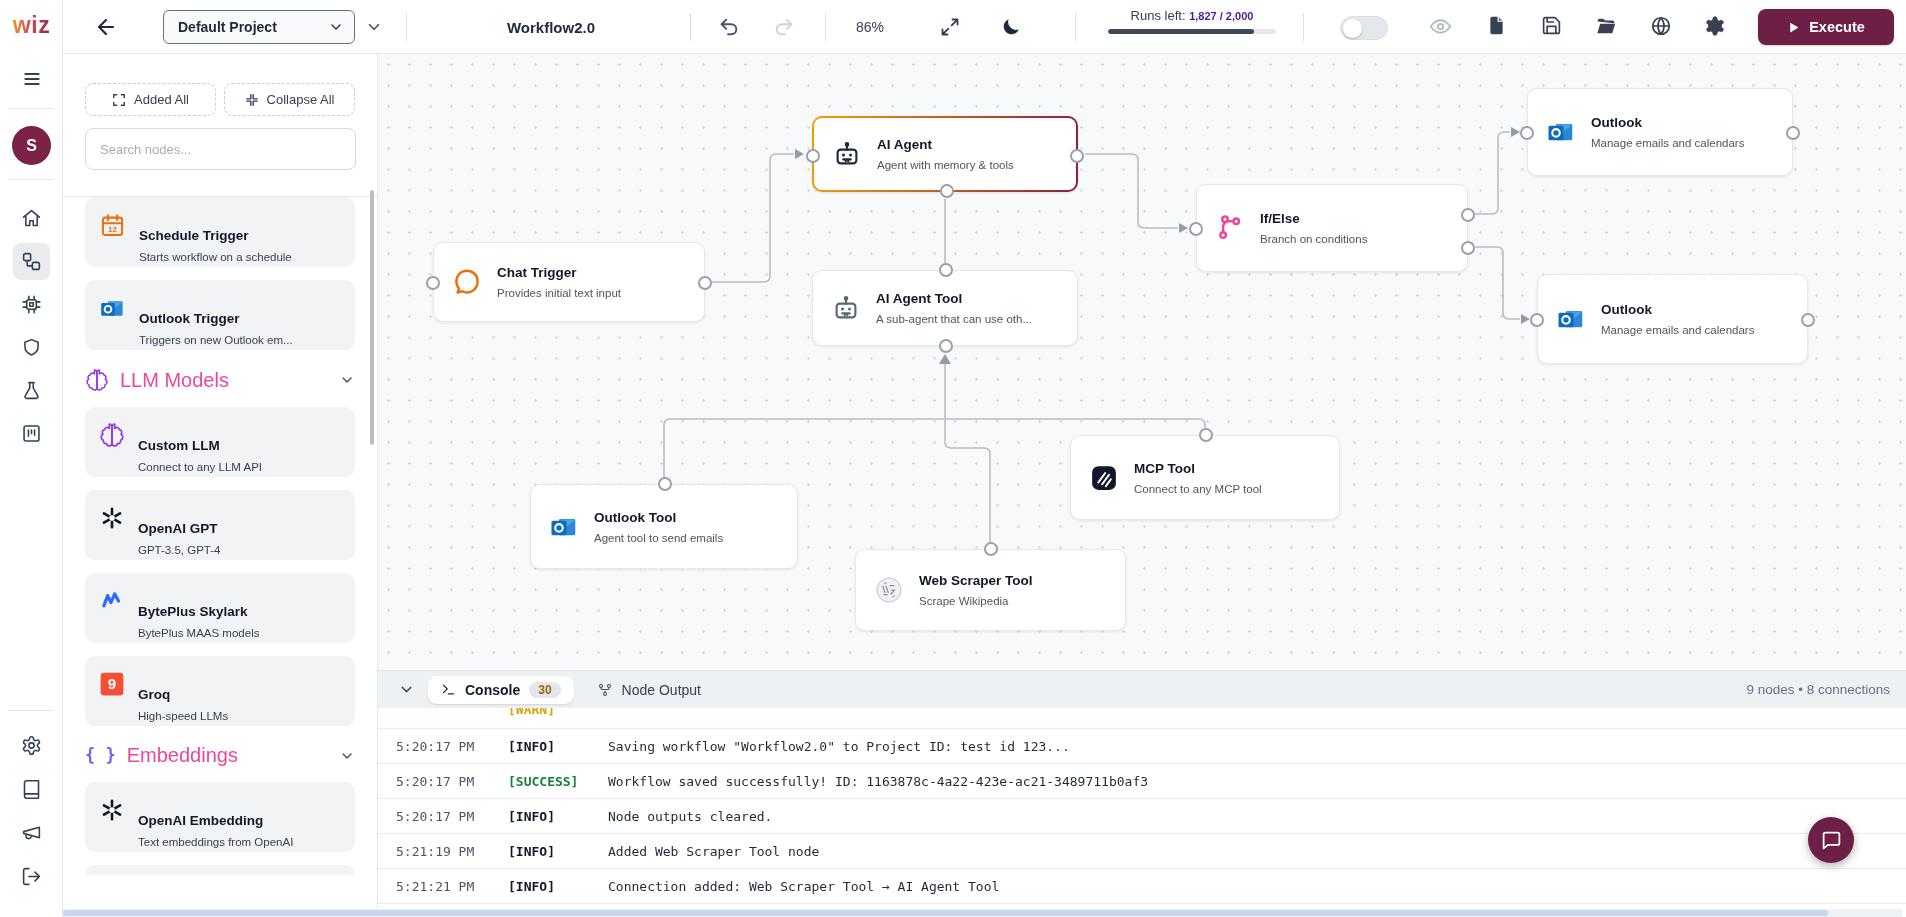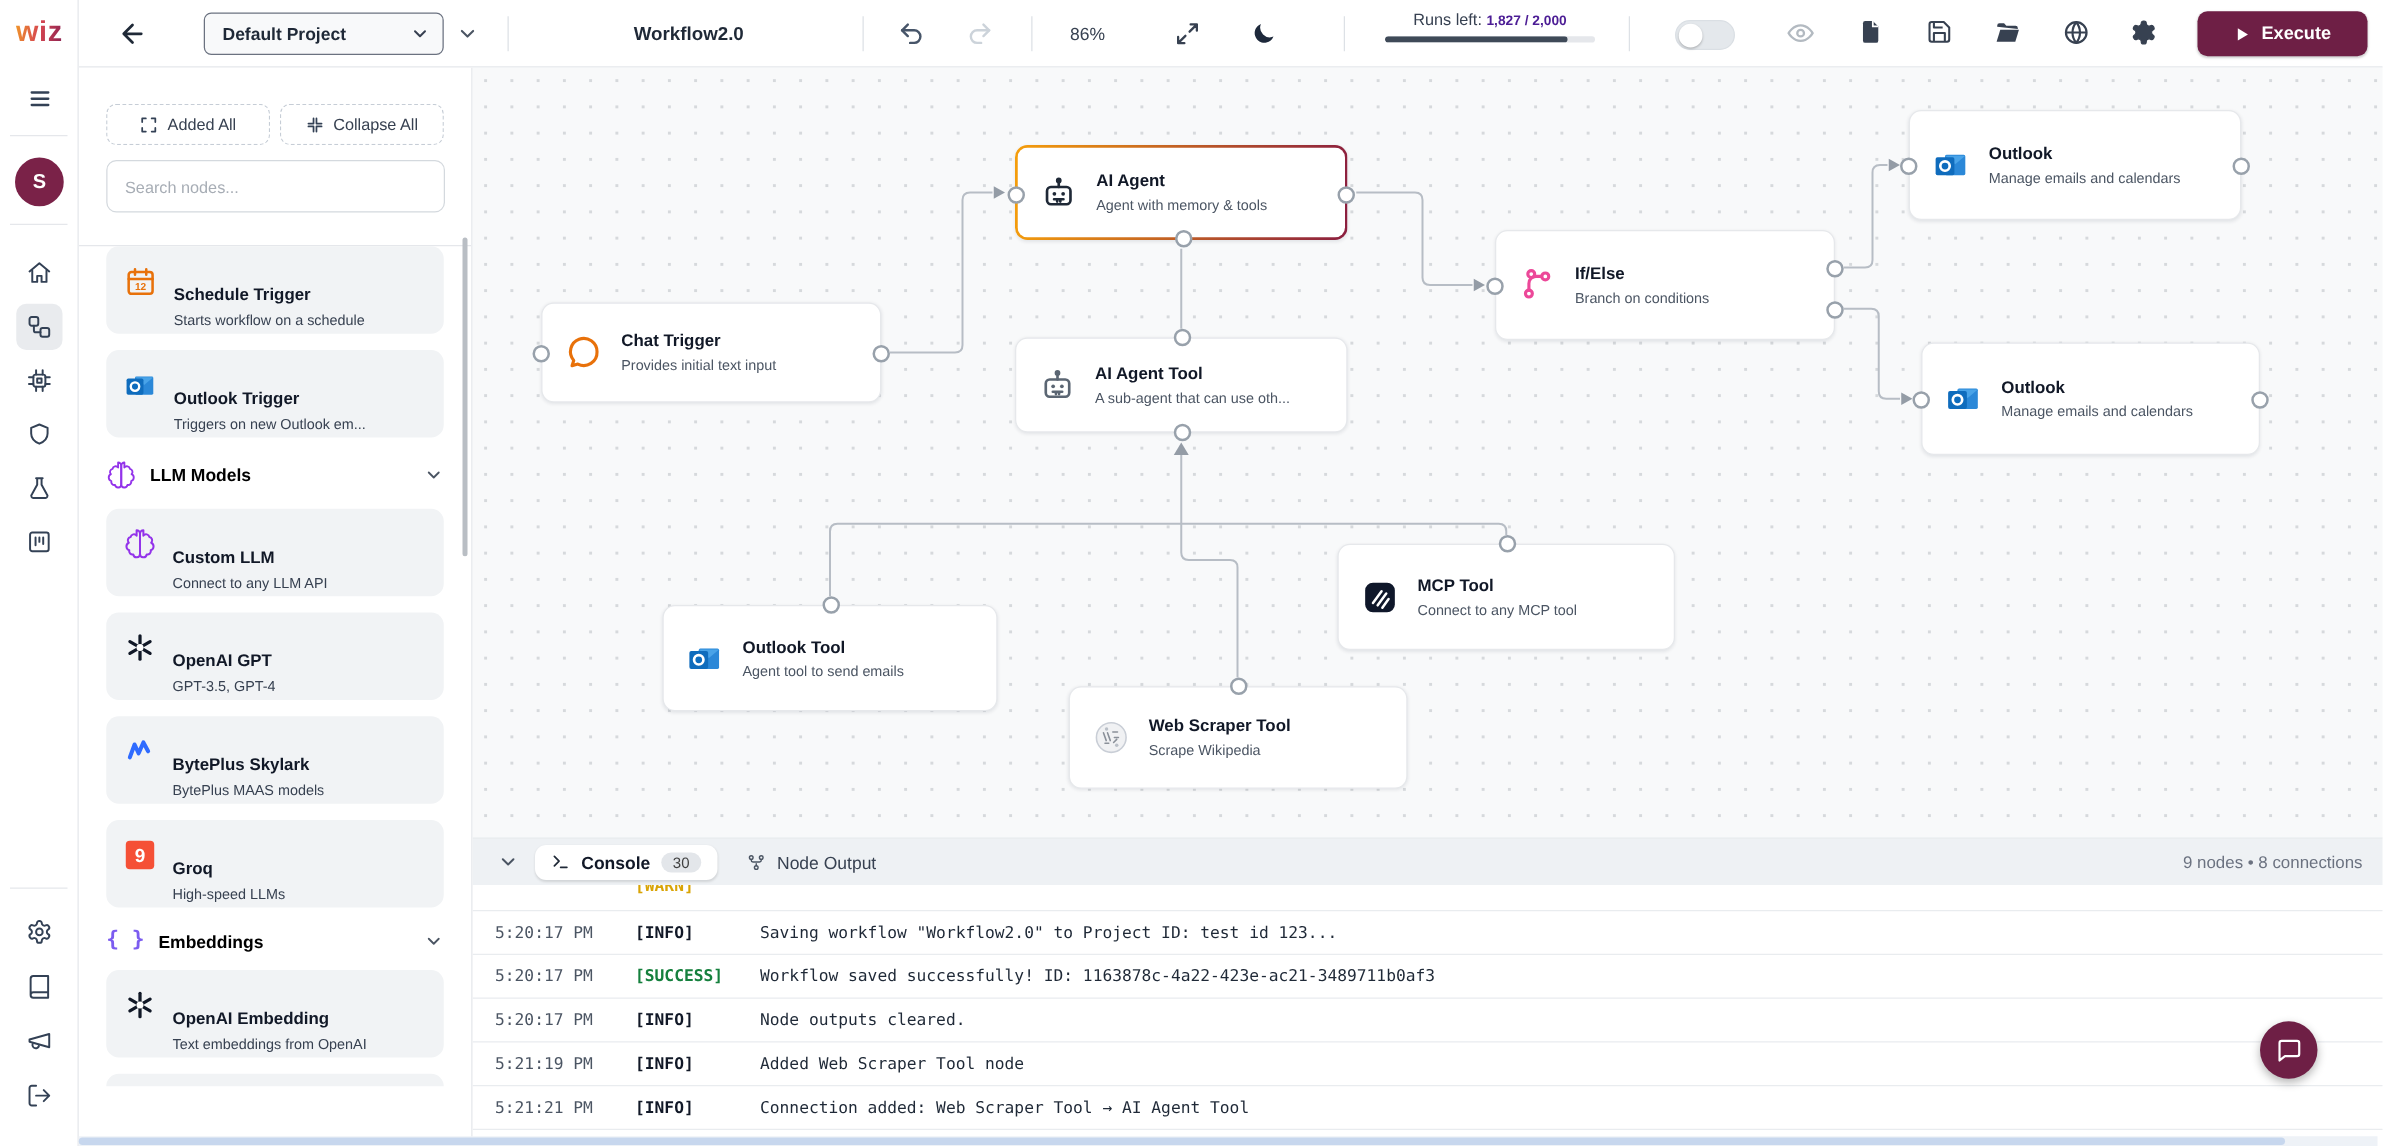--- a/index.html
+++ b/index.html
@@ -46,21 +46,21 @@
     justify-content:center;gap:8px;font-size:13px;color:#374151;cursor:pointer}
   .search{display:block;margin:12px 22px 0;width:271px;height:42px;border:1px solid #d4d9de;border-radius:8px;padding:0 14px;
     font-size:13px;color:#374151;font-family:"Liberation Sans",sans-serif;outline:none}
   .search::placeholder{color:#a7adb5}
   .pal-hr{margin:26px 0 0;border:0;border-top:1px solid #e5e7eb}
   .pal-card{margin:0 22px 13px;height:70px;background:#f1f3f5;border-radius:10px;display:flex;gap:13px;padding:15px 14px;cursor:pointer}
   .pal-card:first-of-type{margin-top:13px}
   .pc-title{font-size:13.5px;font-weight:bold;color:#111827;margin:16px 0 8px}
   .pc-desc{font-size:11.5px;color:#374151;white-space:nowrap;overflow:hidden;text-overflow:ellipsis;max-width:190px}
   .pal-head{display:flex;align-items:center;gap:11px;margin:18px 22px 15px;cursor:pointer}
-  .pal-head .ph-label{font-weight:bold;font-size:14px;color:#000000}
+  .pal-head .ph-label{font-weight:normal;font-size:20px;color:#ec4899}
   .pal-head .chev{margin-left:auto}
   .pal-scroll{position:absolute;right:3px;top:136px;width:4px;height:255px;border-radius:2px;background:#b9bec4}
   .pal-stub{margin:0 22px;height:10px;background:#f1f3f5;border-radius:10px 10px 0 0}
   .braces{font-family:"DejaVu Sans Mono",monospace;font-weight:bold;color:#7c5cf0;font-size:17px;line-height:1}
 
   
   .canvas{position:absolute;left:378px;top:54px;width:1528px;height:616px;overflow:hidden;background:#f8f9fa;
     background-image:radial-gradient(circle,#d6d9dc 1.2px,transparent 1.4px);background-size:21px 21px}
   .edges{position:absolute;left:0;top:0;z-index:1}
   .node{position:absolute;background:#fff;border:1px solid #e6e8eb;border-radius:10px;box-shadow:0 1px 3px rgba(16,24,40,.09);
@@ -70,21 +70,21 @@
   .nt{font-weight:bold;font-size:13.5px;color:#111827;margin-bottom:7px}
   .nd{font-size:11.5px;color:#4b5563;white-space:nowrap}
   .port{position:absolute;width:14px;height:14px;border-radius:50%;background:#fff;border:2px solid #98a1ab;z-index:4}
 
   
   .console{position:absolute;left:378px;top:670px;width:1528px;height:247px;background:#fff;border-top:1px solid #e2e5e9;z-index:10}
   .con-head{height:37px;background:#eef1f4;display:flex;align-items:center;padding:0 16px;gap:10px}
   .con-collapse{width:24px;height:24px;display:flex;align-items:center;justify-content:center;cursor:pointer}
   .tab{display:flex;align-items:center;gap:9px;padding:6px 13px;border-radius:9px;font-size:14px;color:#374151;cursor:pointer}
   .tab.active{background:#fff;font-weight:bold;color:#111827;box-shadow:0 1px 2px rgba(0,0,0,.12)}
-  .badge{background:#e3e6ea;border-radius:10px;padding:1px 9px;font-size:12px;font-weight:normal;color:#404040}
+  .badge{background:#e3e6ea;border-radius:10px;padding:1px 9px;font-size:12px;font-weight:bold;color:#a16207}
   .con-sum{margin-left:auto;font-size:13.5px;color:#6b7280}
   .logs{font-family:"DejaVu Sans Mono",monospace;font-size:13px}
   .lrow{display:flex;align-items:center;height:35px;border-bottom:1px solid #e9ecef;padding-left:18px}
   .lrow .t{width:112px;color:#4b5563}
   .lrow .lv{width:100px;font-weight:bold;color:#111827}
   .lrow .lv.success{color:#15803d}
   .lrow .lv.warn{color:#d9a406}
   .lrow .msg{color:#1f2937}
   .lclip{height:21px;overflow:hidden;border-bottom:1px solid #e9ecef}
   .lclip .lrow{margin-top:-16px;border-bottom:none}

